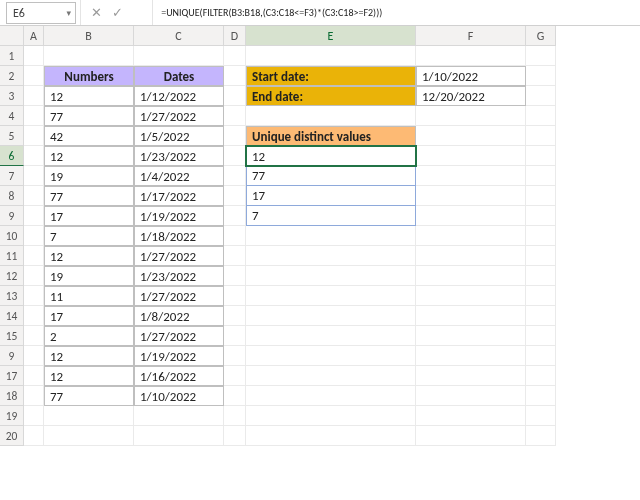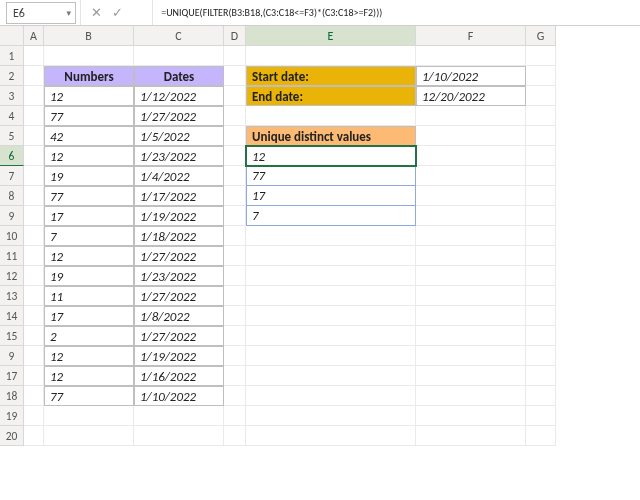--- a/index.html
+++ b/index.html
@@ -101,21 +101,21 @@
     background: #c4b5fd;
     font-weight: bold;
     border: 1px solid #bfbfbf;
     text-align: center;
     justify-content: center;
   }
   .tblC {
     background: #fff;
     border: 1px solid #bfbfbf;
   }
-  .num { justify-content: flex-start; font-style: italic; }
+  .num { justify-content: flex-start; }
   .grnH {
     background: #eab308;
     font-weight: bold;
     border: 1px solid #bfbfbf;
   }
   .grnC {
     background: #fff;
     border: 1px solid #bfbfbf;
   }
   .blueH {

